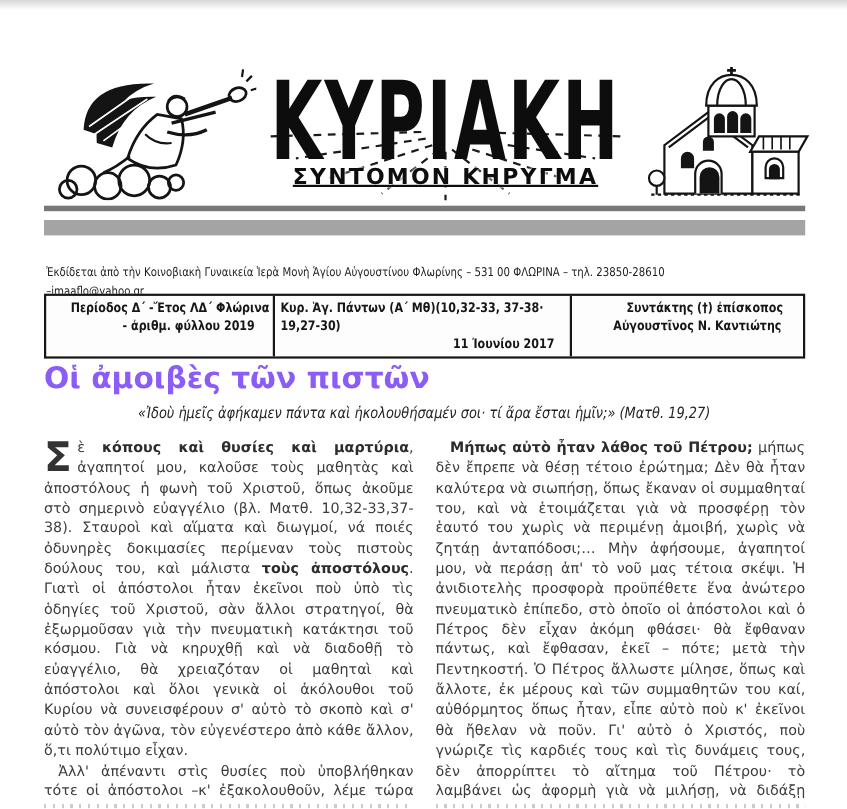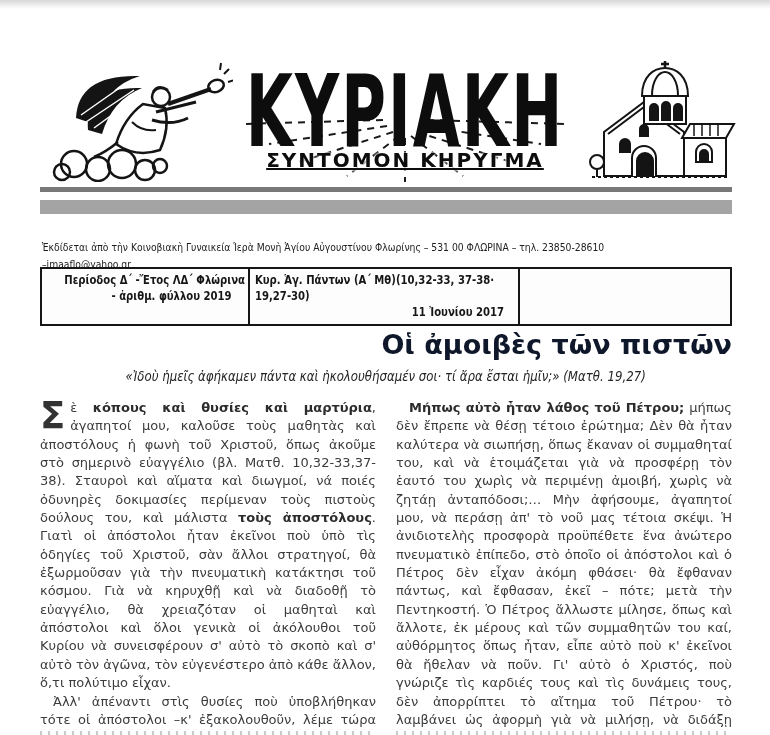--- a/index.html
+++ b/index.html
@@ -33,22 +33,22 @@
   
   .info-table{position:absolute;top:267px;left:40px;width:688px;height:55px;
         border:2px solid #161616;display:grid;grid-template-columns:206px 272px 1fr;
         font-size:12px;font-weight:700;color:#161616;background:#fdfdfd;}
   .info-cell{padding:3px 5px;line-height:16px;}
   .info-cell.mid{border-left:2px solid #161616;border-right:2px solid #161616;}
   .cell-center{text-align:right;}
   .cell-left{text-align:left;}
 
   
-  .article-title{position:absolute;top:328px;left:40px;width:692px;text-align:right;
-        font-size:27px;font-weight:700;color:#0f172a;line-height:34px;}
+  .article-title{position:absolute;top:328px;left:40px;width:692px;text-align:left;
+        font-size:27px;font-weight:700;color:#8b5cf6;line-height:34px;}
   .epigraph{position:absolute;top:366px;left:40px;width:692px;text-align:center;
         font-size:14px;font-style:italic;color:#242424;line-height:20px;}
 
   
   .body-col{position:absolute;top:399px;width:336px;height:331px;overflow:hidden;
         font-size:13px;line-height:18.35px;text-align:justify;color:#3c3c3c;}
   .body-col.left{left:40px;}
   .body-col.right{left:396px;}
   .body-col p{margin:0;padding:0;}
   .body-col p.indent{text-indent:13px;}
@@ -164,20 +164,24 @@
   <div class="info-table">
     <div class="info-cell cell-center">
       <div><span class="cond-c">Περίοδος Δ΄ -Ἔτος ΛΔ΄ Φλώρινα</span></div>
       <div><span class="cond-c">- ἀριθμ. φύλλου 2019</span></div>
     </div>
     <div class="info-cell mid cell-left">
       <div><span class="cond">Κυρ. Ἁγ. Πάντων (Α΄ Μθ)(10,32-33, 37-38·</span></div>
       <div><span class="cond">19,27-30)</span></div>
       <div class="cell-center"><span class="cond-c">11 Ἰουνίου 2017</span></div>
     </div>
+    <div class="info-cell cell-center">
+      <div><span class="cond-c">Συντάκτης (†) ἐπίσκοπος</span></div>
+      <div><span class="cond-c">Αὐγουστῖνος Ν. Καντιώτης</span></div>
+    </div>
   </div>
 
   <div class="article-title">Οἱ ἀμοιβὲς τῶν πιστῶν</div>
   <div class="epigraph">
     <span class="cond-c">«Ἰδοὺ ἡμεῖς ἀφήκαμεν πάντα καὶ ἠκολουθήσαμέν σοι· τί ἄρα ἔσται ἡμῖν;» (Ματθ. 19,27)</span>
   </div>
 
   <div class="body-col left">
       <p class=""><span class="dropcap">Σ</span>ὲ <b>κόπους καὶ θυσίες καὶ μαρτύρια</b>, ἀγαπητοί μου, καλοῦσε τοὺς μαθητὰς καὶ ἀποστόλους ἡ φωνὴ τοῦ Χριστοῦ, ὅπως ἀκοῦμε στὸ σημερινὸ εὐαγγέλιο (βλ. Ματθ. 10,32-33,37-38). Σταυροὶ καὶ αἵματα καὶ διωγμοί, νά ποιές ὀδυνηρὲς δοκιμασίες περίμεναν τοὺς πιστοὺς δούλους του, καὶ μάλιστα <b>τοὺς ἀποστόλους</b>. Γιατὶ οἱ ἀπόστολοι ἦταν ἐκεῖνοι ποὺ ὑπὸ τὶς ὁδηγίες τοῦ Χριστοῦ, σὰν ἄλλοι στρατηγοί, θὰ ἐξωρμοῦσαν γιὰ τὴν πνευματικὴ κατάκτησι τοῦ κόσμου. Γιὰ νὰ κηρυχθῇ καὶ νὰ διαδοθῇ τὸ εὐαγγέλιο, θὰ χρειαζόταν οἱ μαθηταὶ καὶ ἀπόστολοι καὶ ὅλοι γενικὰ οἱ ἀκόλουθοι τοῦ Κυρίου νὰ συνεισφέρουν σ' αὐτὸ τὸ σκοπὸ καὶ σ' αὐτὸ τὸν ἀγῶνα, τὸν εὐγενέστερο ἀπὸ κάθε ἄλλον, ὅ,τι πολύτιμο εἶχαν.</p>
       <p class="indent fill-last">Ἀλλ' ἀπέναντι στὶς θυσίες ποὺ ὑποβλήθηκαν τότε οἱ ἀπόστολοι –κ' ἐξακολουθοῦν, λέμε τώρα ἐμεῖς, διὰ μέσου τῶν αἰώνων νὰ ὑποβάλλωνται οἱ</p>

